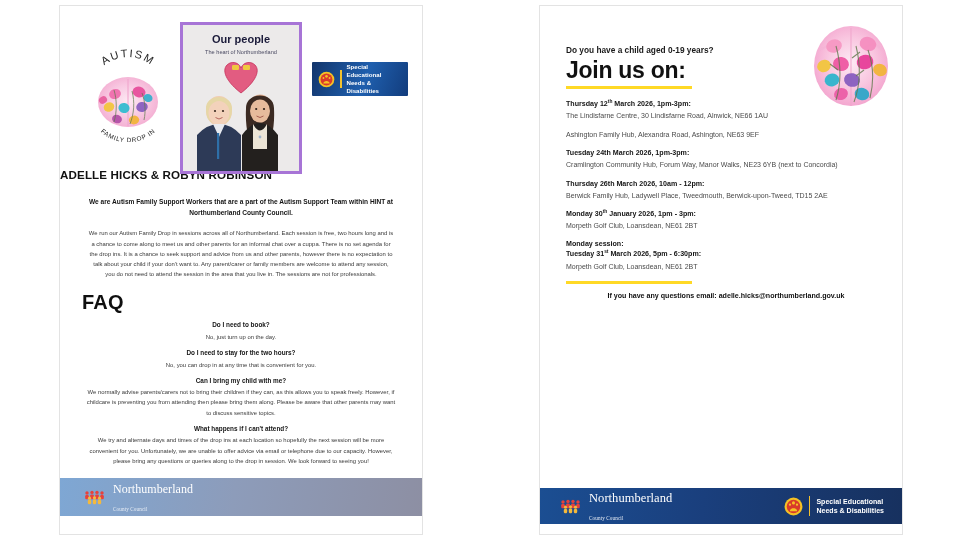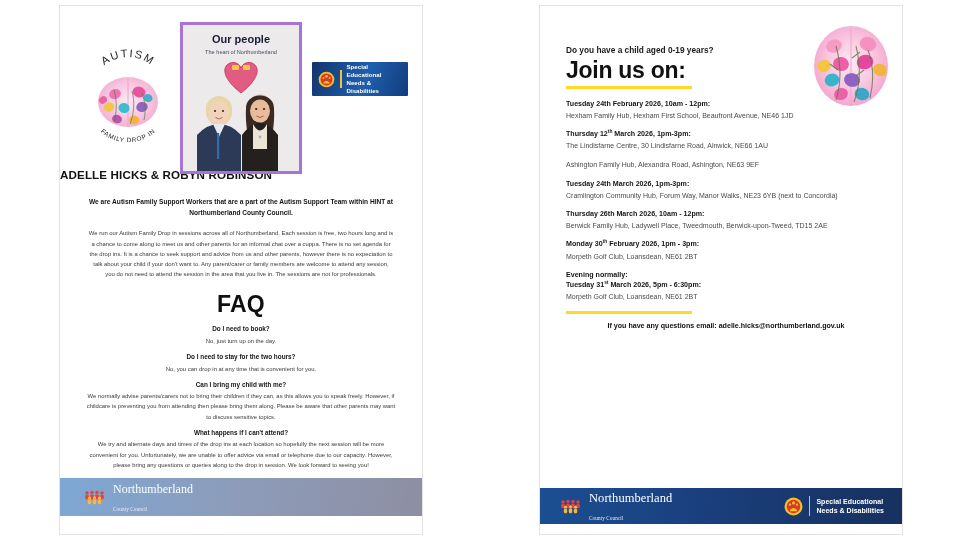--- a/index.html
+++ b/index.html
@@ -83,22 +83,22 @@
   .l-para {
     text-align: center;
     font-size: 5.9px;
     line-height: 1.72;
     color: #3a3a3a;
     margin-top: 10px;
     padding: 0 6px;
   }
 
   .l-faq-head {
-    text-align: center;
-    font-size: 23px; font-weight: bold;
+    text-align: left;
+    font-size: 20px; font-weight: bold;
     color: #0f0f0f;
     margin-top: 12px;
     letter-spacing: .01em;
   }
 
   .faq-q {
     text-align: center;
     font-size: 6.4px; font-weight: bold;
     color: #141414;
     margin-top: 6px;
@@ -426,24 +426,20 @@
         </svg>
       </div>
 
       <p class="r-sub1">Do you have a child aged 0-19 years?</p>
 
       <h2 class="r-join">Join us on:</h2>
       <div class="r-rule-top"></div>
 
       <div class="sessions">
 
-        <div class="session">
-          <div class="s-when"><span>Tuesday 24th February 2026, 10am - 12pm:</span><sup></sup><span></span></div>
-          <div class="s-where">Hexham Family Hub, Hexham First School, Beaufront Avenue, NE46 1JD</div>
-        </div>
 
         <div class="session">
           <div class="s-when"><span>Thursday 12</span><sup>th</sup><span> March 2026, 1pm-3pm:</span></div>
           <div class="s-where">The Lindisfarne Centre, 30 Lindisfarne Road, Alnwick, NE66 1AU</div>
         </div>
 
         <div class="session">
           <div class="s-where">Ashington Family Hub, Alexandra Road, Ashington, NE63 9EF</div>
         </div>
 
@@ -451,26 +447,26 @@
           <div class="s-when"><span>Tuesday 24th March 2026, 1pm-3pm:</span><sup></sup><span></span></div>
           <div class="s-where">Cramlington Community Hub, Forum Way, Manor Walks, NE23 6YB (next to Concordia)</div>
         </div>
 
         <div class="session">
           <div class="s-when"><span>Thursday 26th March 2026, 10am - 12pm:</span><sup></sup><span></span></div>
           <div class="s-where">Berwick Family Hub, Ladywell Place, Tweedmouth, Berwick-upon-Tweed, TD15 2AE</div>
         </div>
 
         <div class="session">
-          <div class="s-when"><span>Monday 30</span><sup>th</sup><span> February 2026, 1pm - 3pm:</span></div>
+          <div class="s-when"><span>Monday 30</span><sup>th</sup><span> January 2026, 1pm - 3pm:</span></div>
           <div class="s-where">Morpeth Golf Club, Loansdean, NE61 2BT</div>
         </div>
 
         <div class="session">
-          <div class="s-evening-label">Evening normally:</div>
+          <div class="s-evening-label">Monday session:</div>
           <div class="s-when"><span>Tuesday 31</span><sup>st</sup><span> March 2026, 5pm - 6:30pm:</span></div>
           <div class="s-where">Morpeth Golf Club, Loansdean, NE61 2BT</div>
         </div>
 
       </div>
 
       <div class="r-rule-bot"></div>
       <div class="r-email">If you have any questions email: adelle.hicks@northumberland.gov.uk</div>
     </div>
 

